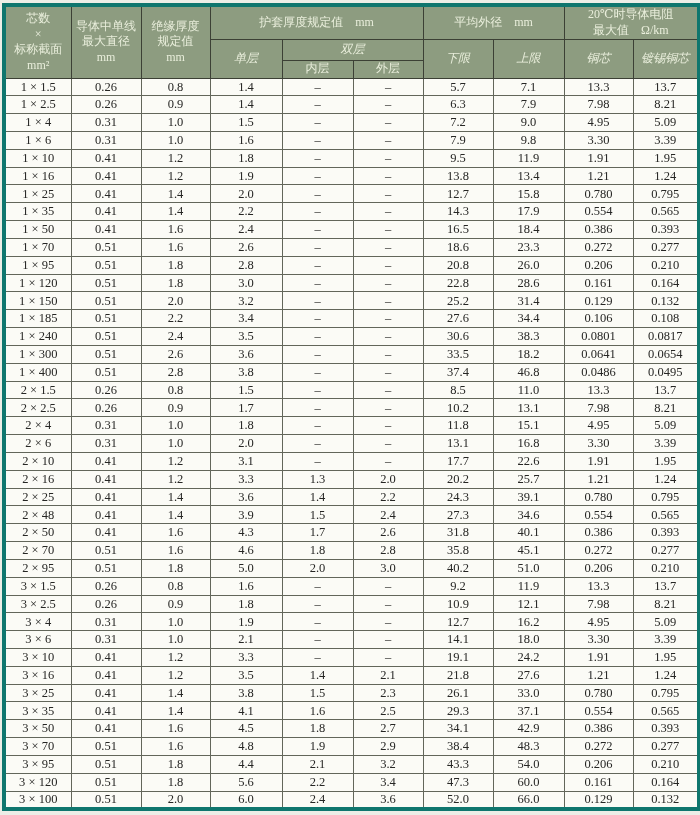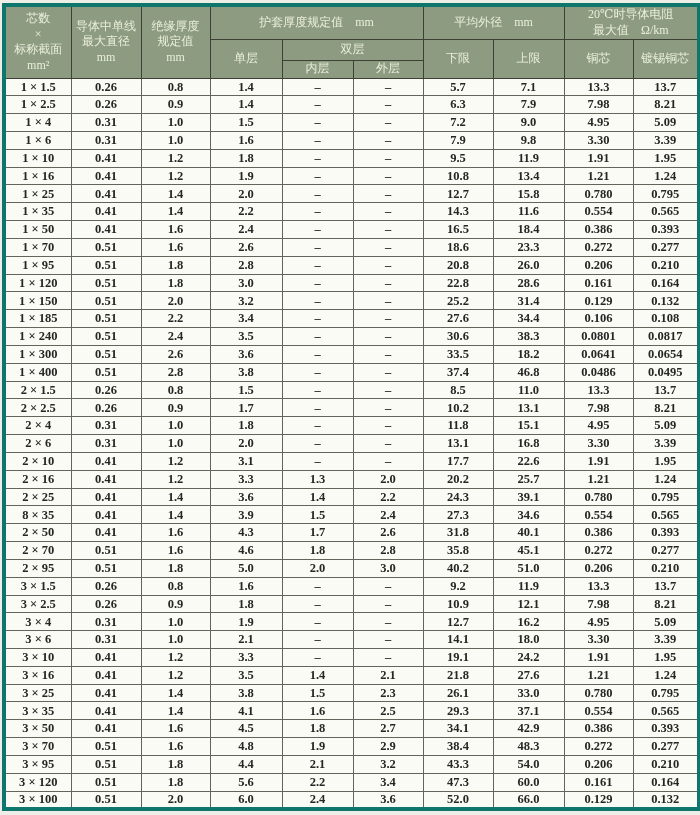--- a/index.html
+++ b/index.html
@@ -31,30 +31,30 @@
   thead th {
     background: #8d9c80;
     color: #e9eedb;
     font-weight: 500;
     font-size: 12px;
     line-height: 1.3;
     white-space: pre-line;
     border-color: #3c4035;
   }
   thead tr.h1 { height: 34px; }
-  thead tr.h2 { height: 21px; }
+  thead tr.h2 { height: 21px; font-style: italic; }
   thead tr.h3 { height: 18px; }
   tbody td {
     background: #fbfbf6;
     color: #262624;
     font-size: 12.5px;
     line-height: 1;
     border-color: #62665a;
   }
-  tbody tr { height: 15px; font-weight: bold; }
+  tbody tr { height: 15px; }
 </style>
 </head>
 <body>
 
 <div class="page">
   <table class="spec">
     <colgroup>
       <col style="width:67px">
         <col style="width:70px">
         <col style="width:69px">
@@ -157,21 +157,21 @@
           <td>1.91</td>
           <td>1.95</td>
         </tr>
         <tr>
           <td>1 × 16</td>
           <td>0.41</td>
           <td>1.2</td>
           <td>1.9</td>
           <td>–</td>
           <td>–</td>
-          <td>10.8</td>
+          <td>13.8</td>
           <td>13.4</td>
           <td>1.21</td>
           <td>1.24</td>
         </tr>
         <tr>
           <td>1 × 25</td>
           <td>0.41</td>
           <td>1.4</td>
           <td>2.0</td>
           <td>–</td>
@@ -182,21 +182,21 @@
           <td>0.795</td>
         </tr>
         <tr>
           <td>1 × 35</td>
           <td>0.41</td>
           <td>1.4</td>
           <td>2.2</td>
           <td>–</td>
           <td>–</td>
           <td>14.3</td>
-          <td>11.6</td>
+          <td>17.9</td>
           <td>0.554</td>
           <td>0.565</td>
         </tr>
         <tr>
           <td>1 × 50</td>
           <td>0.41</td>
           <td>1.6</td>
           <td>2.4</td>
           <td>–</td>
           <td>–</td>
@@ -379,21 +379,21 @@
           <td>1.4</td>
           <td>3.6</td>
           <td>1.4</td>
           <td>2.2</td>
           <td>24.3</td>
           <td>39.1</td>
           <td>0.780</td>
           <td>0.795</td>
         </tr>
         <tr>
-          <td>8 × 35</td>
+          <td>2 × 48</td>
           <td>0.41</td>
           <td>1.4</td>
           <td>3.9</td>
           <td>1.5</td>
           <td>2.4</td>
           <td>27.3</td>
           <td>34.6</td>
           <td>0.554</td>
           <td>0.565</td>
         </tr>

